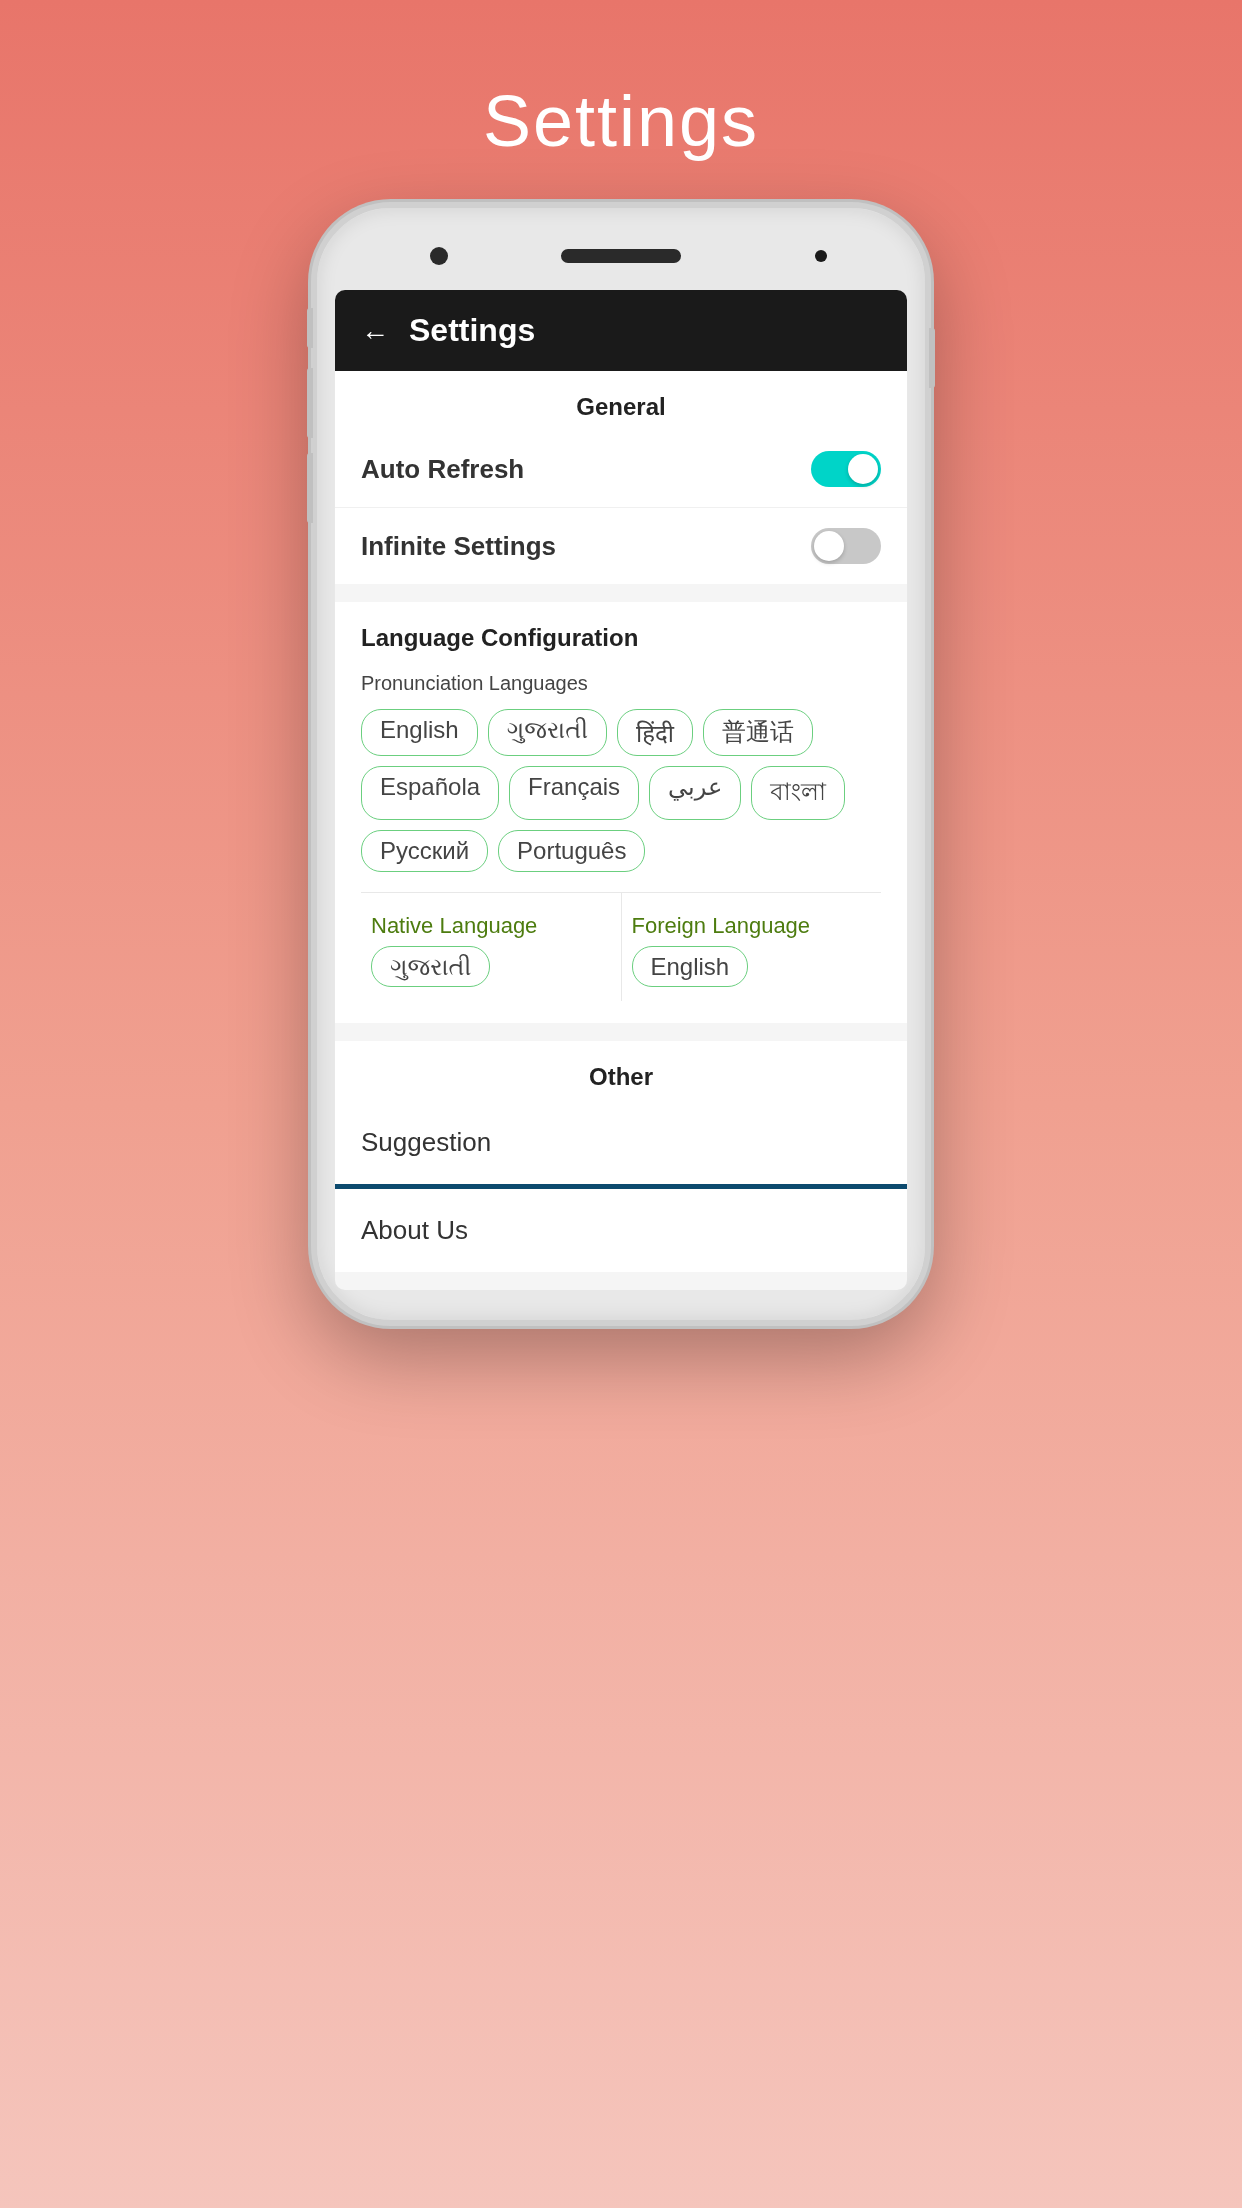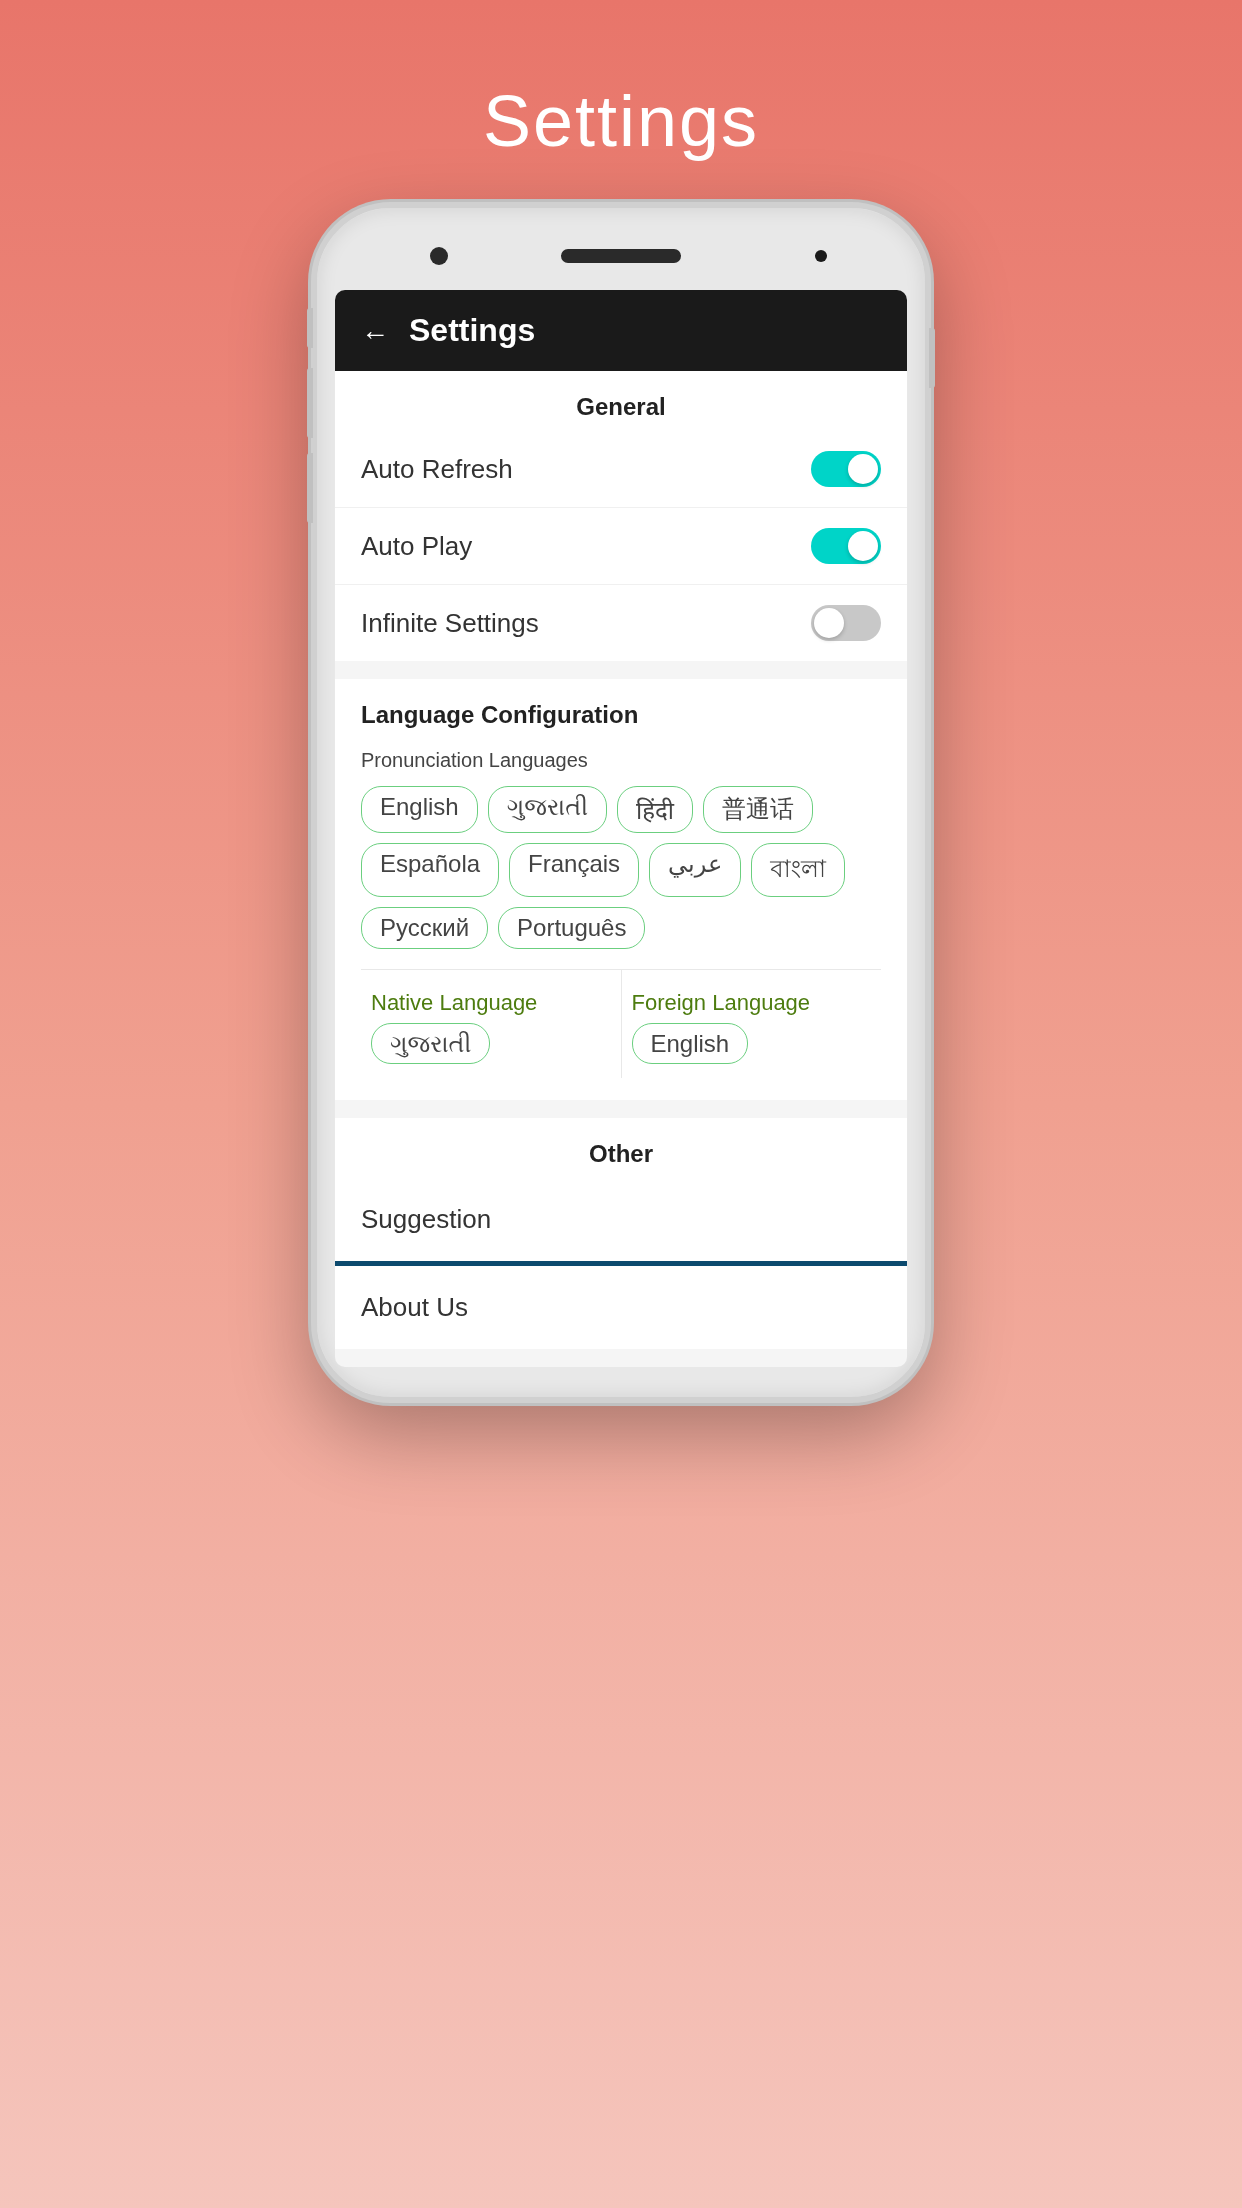--- a/index.html
+++ b/index.html
@@ -122,20 +122,21 @@
       text-align: center;
     }
 
     
     .setting-row {
       display: flex;
       align-items: center;
       justify-content: space-between;
       padding: 20px 26px;
       border-bottom: 1px solid #f0f0f0;
+      font-weight: bold;
     }
 
     .setting-row:last-child {
       border-bottom: none;
     }
 
     .setting-label {
       font-size: 26px;
       color: #333;
     }
@@ -325,26 +326,20 @@
       <div class="section">
         <div class="section-header">General</div>
 
         <div class="setting-row">
           <span class="setting-label">Auto Refresh</span>
           <div class="toggle on">
             <div class="toggle-knob"></div>
           </div>
         </div>
 
-        <div class="setting-row">
-          <span class="setting-label">Auto Play</span>
-          <div class="toggle on">
-            <div class="toggle-knob"></div>
-          </div>
-        </div>
 
         <div class="setting-row">
           <span class="setting-label">Infinite Settings</span>
           <div class="toggle off">
             <div class="toggle-knob"></div>
           </div>
         </div>
       </div>
 
       <div class="lang-config-section">

